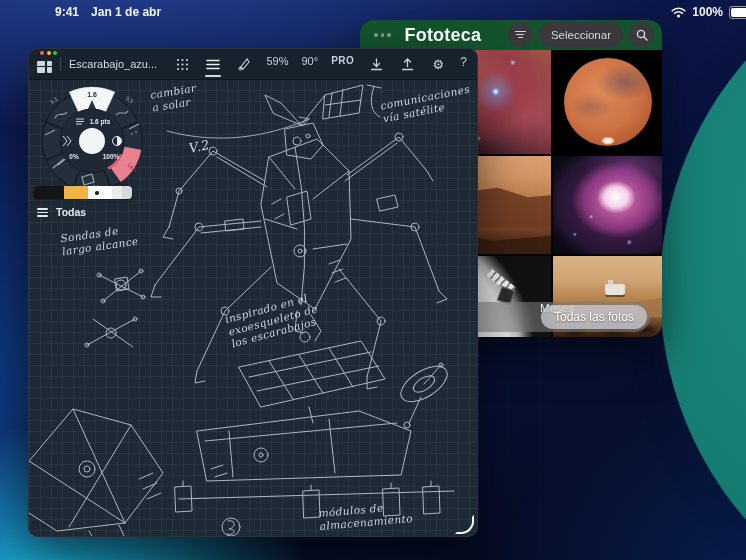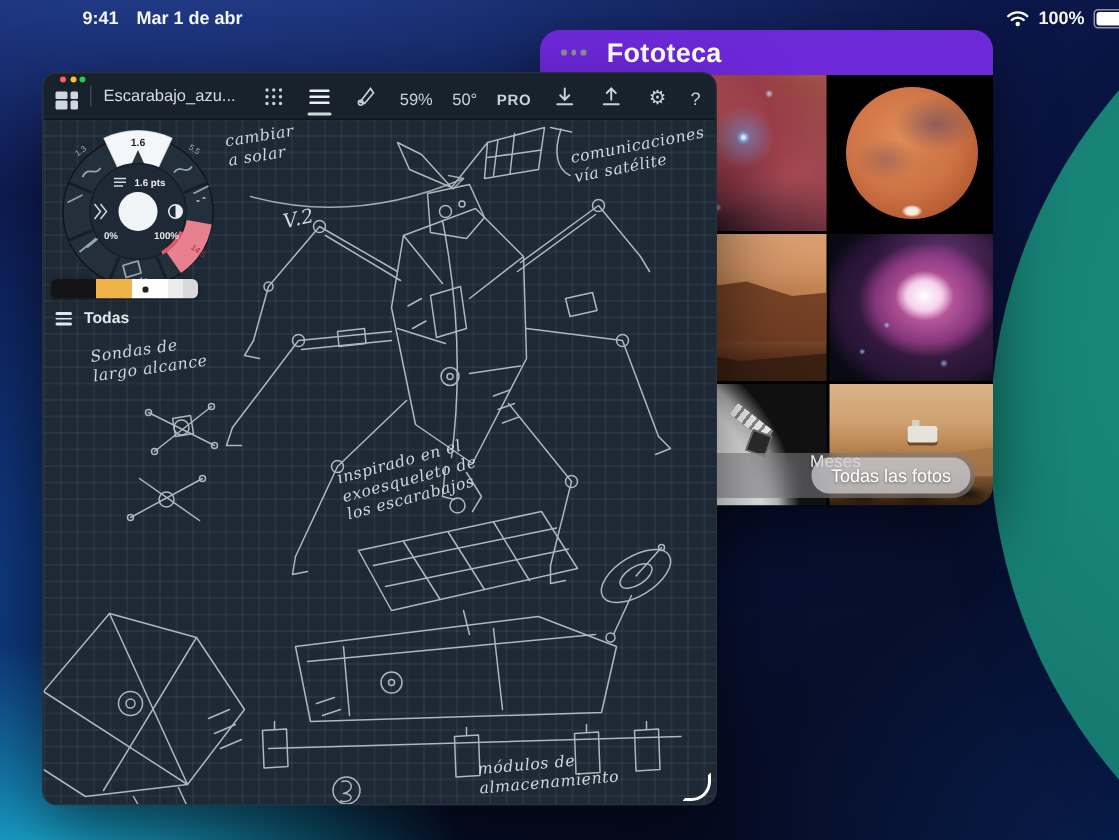--- a/index.html
+++ b/index.html
@@ -19,21 +19,21 @@
   .statusbar{position:absolute;left:15px;top:0;width:100%;height:24px;display:flex;align-items:center;
     color:#f4f6fa;font-size:12px;font-weight:bold;z-index:5;}
   .sb-left{margin-left:40px;display:flex;gap:12px;}
   .sb-right{position:absolute;right:8px;display:flex;align-items:center;gap:6px;}
   .batt{width:22px;height:11px;border:1px solid rgba(255,255,255,.55);border-radius:3px;position:relative;}
   .batt::after{content:"";position:absolute;right:-4px;top:2.5px;width:2px;height:4px;background:rgba(255,255,255,.55);border-radius:0 2px 2px 0;}
   .batt .fill{position:absolute;inset:1px;background:#fff;border-radius:2px;}
   
   .photos-win{position:absolute;left:360px;top:20px;width:302px;height:317px;border-radius:13px;
     background:#000;box-shadow:0 18px 42px rgba(0,0,0,.5);overflow:hidden;z-index:10;}
-  .ph-header{position:absolute;left:0;top:0;width:100%;height:30px;background:#6d28d9;display:flex;align-items:center;}
+  .ph-header{position:absolute;left:0;top:0;width:100%;height:30px;background:#14532d;display:flex;align-items:center;}
   .dots3{display:flex;gap:3px;margin-left:14px;}
   .dots3 i{width:3.5px;height:3.5px;border-radius:50%;background:#8e8e93;}
   .ph-title{color:#fff;font-size:18px;font-weight:bold;margin-left:14px;letter-spacing:.2px;}
   .ph-right{position:absolute;right:8px;top:2px;display:flex;align-items:center;gap:6px;}
   .circ-btn{width:25px;height:25px;border-radius:50%;background:#39393d;display:flex;align-items:center;justify-content:center;}
   .pill-btn{height:25px;border-radius:13px;background:#39393d;color:#d8d8dc;font-size:11.5px;display:flex;align-items:center;padding:0 12px;}
   .flt i{display:block;height:1.6px;background:#d8d8dc;border-radius:1px;margin:1.6px auto;}
   
   .cell{position:absolute;overflow:hidden;background:#0a0a0c;}
   .c1{left:0;width:191px;} .c2{left:193px;width:109px;}
@@ -98,21 +98,21 @@
       border-bottom:1px solid rgba(0,0,0,.35);display:flex;align-items:center;color:#c9d3db;}
   .tl-dots{position:absolute;left:11px;top:2px;display:flex;gap:2.5px;}
   .tl-dots i{width:4px;height:4px;border-radius:50%;}
   .gallery-ic{margin-left:8px;margin-top:6px;width:15px;height:13px;display:grid;grid-template-columns:8px 5px;grid-template-rows:5px 6px;gap:1.5px;}
   .gallery-ic i{background:#cfd8e0;border-radius:1px;}
   .vsep{width:1px;height:14px;background:rgba(255,255,255,.16);margin:0 8px;}
   .sk-title{font-size:11px;color:#d5dce2;}
   .mid-icons{display:flex;align-items:center;gap:13px;margin-left:16px;}
   .icon-btn{position:relative;display:flex;align-items:center;justify-content:center;width:18px;height:18px;}
   .active-underline::after{content:"";position:absolute;left:1px;bottom:-4px;width:16px;height:2px;background:#cfd9e0;border-radius:1px;}
-  .sk-right{position:absolute;right:10px;display:flex;align-items:flex-end;gap:13px;font-size:11px;color:#c8d2da;}
+  .sk-right{position:absolute;right:10px;display:flex;align-items:flex-start;gap:13px;font-size:11px;color:#c8d2da;}
   .pro{font-weight:bold;letter-spacing:.5px;font-size:10px;}
   .help-q{font-size:12px;}
   .gear{font-size:13px;line-height:1;}
   
   .sk-canvas{position:absolute;left:0;top:30px;width:450px;height:459px;background-color:#1d2934;
       background-image:linear-gradient(rgba(150,185,210,.08) 1px, transparent 1px),
                        linear-gradient(90deg, rgba(150,185,210,.08) 1px, transparent 1px);
       background-size:11px 11px;}
   .sketch-svg{position:absolute;left:0;top:0;}
   .hand{position:absolute;font-family:"DejaVu Serif",serif;font-style:italic;color:#ccd6dd;
@@ -130,21 +130,21 @@
 </style>
 </head>
 <body>
 
 <div class="screen">
   <div class="teal-disc"></div>
 
   <div class="statusbar">
     <div class="sb-left">
       <span>9:41</span>
-      <span>Mar 1 de abr</span>
+      <span>Jan 1 de abr</span>
     </div>
     <div class="sb-right">
       <svg width="15" height="11" viewBox="0 0 15 11">
         <path d="M1.2,3.8 A9,9 0 0 1 13.8,3.8" fill="none" stroke="#fff" stroke-width="1.6" stroke-linecap="round"></path>
         <path d="M3.6,6.3 A5.6,5.6 0 0 1 11.4,6.3" fill="none" stroke="#fff" stroke-width="1.6" stroke-linecap="round"></path>
         <circle cx="7.5" cy="9" r="1.5" fill="#fff"></circle>
       </svg>
       <span>100%</span>
       <span class="batt">
           <span class="fill"></span>
@@ -173,20 +173,36 @@
       <div class="rocks"></div>
     </div>
 
     <div class="ph-header">
       <div class="dots3">
           <i></i>
           <i></i>
           <i></i>
         </div>
       <span class="ph-title">Fototeca</span>
+      <div class="ph-right">
+        <div class="circ-btn flt">
+          <span>
+            <i style="width:11px"></i>
+              <i style="width:8px"></i>
+              <i style="width:5px"></i>
+          </span>
+        </div>
+        <div class="pill-btn">Seleccionar</div>
+        <div class="circ-btn">
+          <svg width="12" height="12" viewBox="0 0 12 12">
+            <circle cx="5" cy="5" r="3.6" fill="none" stroke="#d8d8dc" stroke-width="1.4"></circle>
+            <path d="M8,8 L11,11" stroke="#d8d8dc" stroke-width="1.4" stroke-linecap="round"></path>
+          </svg>
+        </div>
+      </div>
     </div>
 
     <div class="seg-bar">
       <span class="seg-months">Meses</span>
       <span class="seg-sel">Todas las fotos</span>
     </div>
   </div>
 
   <div class="sk-win">
 
@@ -395,21 +411,21 @@
         </span>
         <span class="icon-btn">
           <svg width="14" height="14" viewBox="0 0 14 14">
             <path d="M3,11 L10,2 L12,5 L6,12 Z" fill="none" stroke="#c8d2da" stroke-width="1.1"></path>
             <circle cx="3.5" cy="11.5" r="1.6" fill="none" stroke="#c8d2da" stroke-width="1"></circle>
           </svg>
         </span>
       </div>
       <div class="sk-right">
         <span>59%</span>
-        <span>50°</span>
+        <span>90°</span>
         <span class="pro">PRO</span>
         <span class="icon-btn">
           <svg width="13" height="13" viewBox="0 0 13 13">
             <g stroke="#c8d2da" stroke-width="1.3" fill="none" stroke-linecap="round">
               <path d="M6.5,1 v7 M3.5,5.5 L6.5,8.5 L9.5,5.5 M1.5,11.5 h10"></path>
               </g>
           </svg>
         </span>
         <span class="icon-btn">
           <svg width="13" height="13" viewBox="0 0 13 13">

